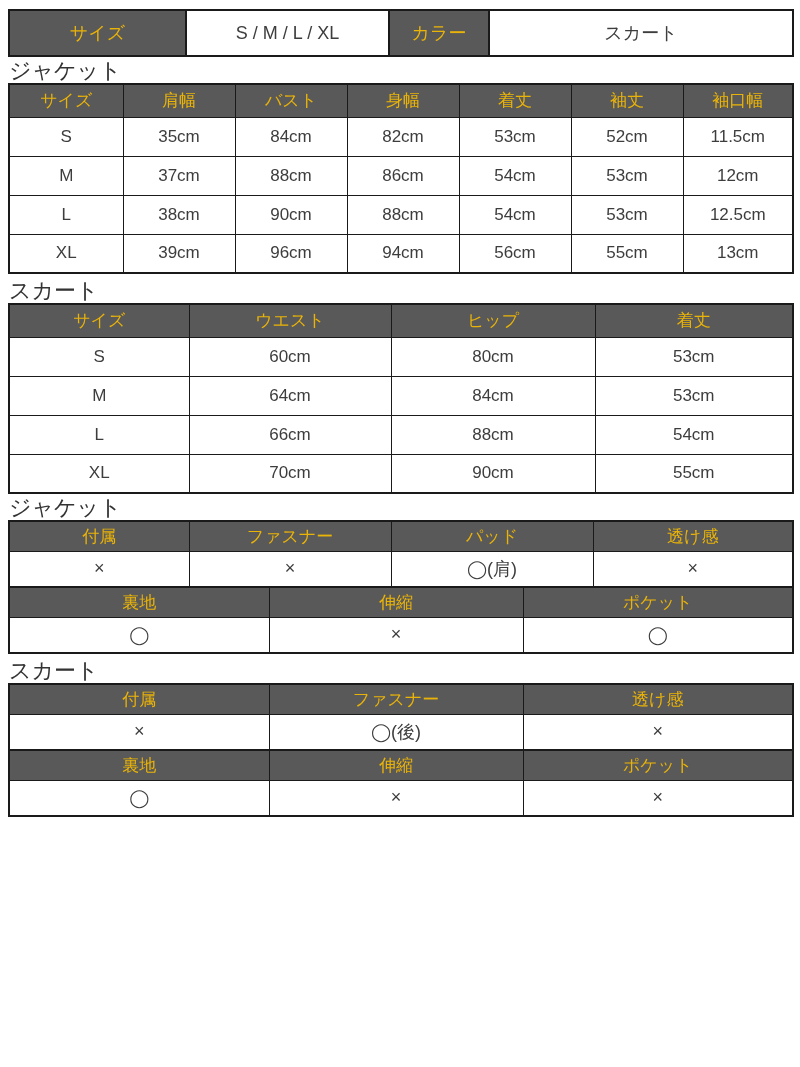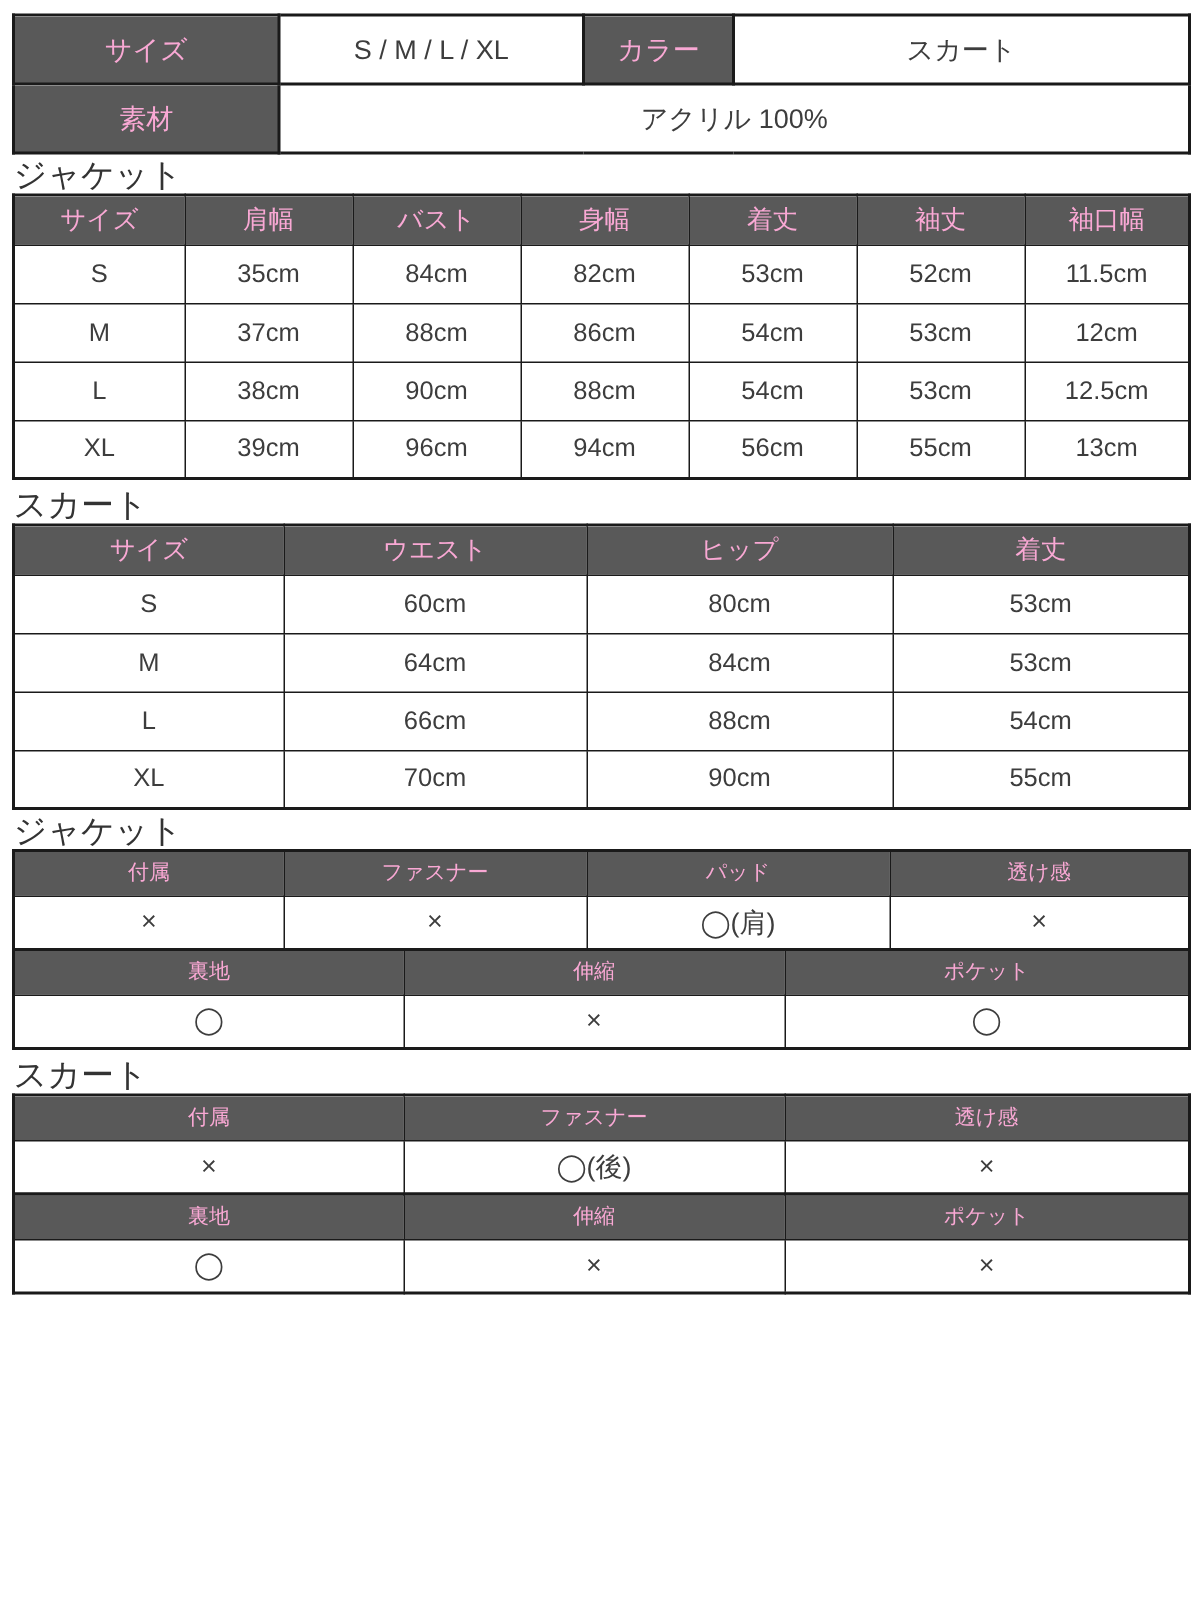--- a/index.html
+++ b/index.html
@@ -16,31 +16,31 @@
   
   .section-label{
     font-size:22px;line-height:22px;color:#333333;
     margin:3px 0 1px 1px;
   }
   .section-label.gap{margin-top:6px;}
 
   
   .info-table{border:2px solid #1a1a1a;}
   .info-table td{border:2px solid #1a1a1a;height:46px;font-size:18px;}
-  .hdr{background:#595959;color:#f9a8d4;font-family:Liberation Serif, serif;}
+  .hdr{background:#595959;color:#eab308;font-family:Liberation Serif, serif;}
 
   
   .meas-table{border:2px solid #1a1a1a;}
   .meas-table td,.meas-table th{border:1px solid #1a1a1a;font-size:17px;font-weight:normal;}
   .meas-table thead th{height:33px;}
   .meas-table tbody td{height:39px;}
 
   
   .feat-table{border:2px solid #1a1a1a;}
-  .feat-table td,.feat-table th{border:1px solid #1a1a1a;font-size:14px;font-weight:normal;}
+  .feat-table td,.feat-table th{border:1px solid #1a1a1a;font-size:17px;font-weight:normal;}
   .feat-table .feat-head th{height:30px;}
   .feat-table .feat-vals td{height:36px;font-size:18px;}
   .feat-table.merge-up{margin-top:-2px;}
 </style>
 </head>
 <body>
 
 <div class="page">
 
   <table class="info-table">
@@ -49,24 +49,20 @@
         <col style="width:203px">
         <col style="width:100px">
         <col style="width:304px">
       </colgroup>
     <tbody>
         <tr>
       <td class="hdr">サイズ</td>
       <td>S / M / L / XL</td>
       <td class="hdr">カラー</td>
       <td>スカート</td>
-    </tr>
-    <tr>
-      <td class="hdr">素材</td>
-      <td colspan="3">アクリル 100%</td>
     </tr>
   </tbody>
     </table>
 
   <div class="section-label">ジャケット</div>
   <table class="meas-table">
     <colgroup>
         <col style="width:114px">
         <col style="width:112px">
         <col style="width:112px">

